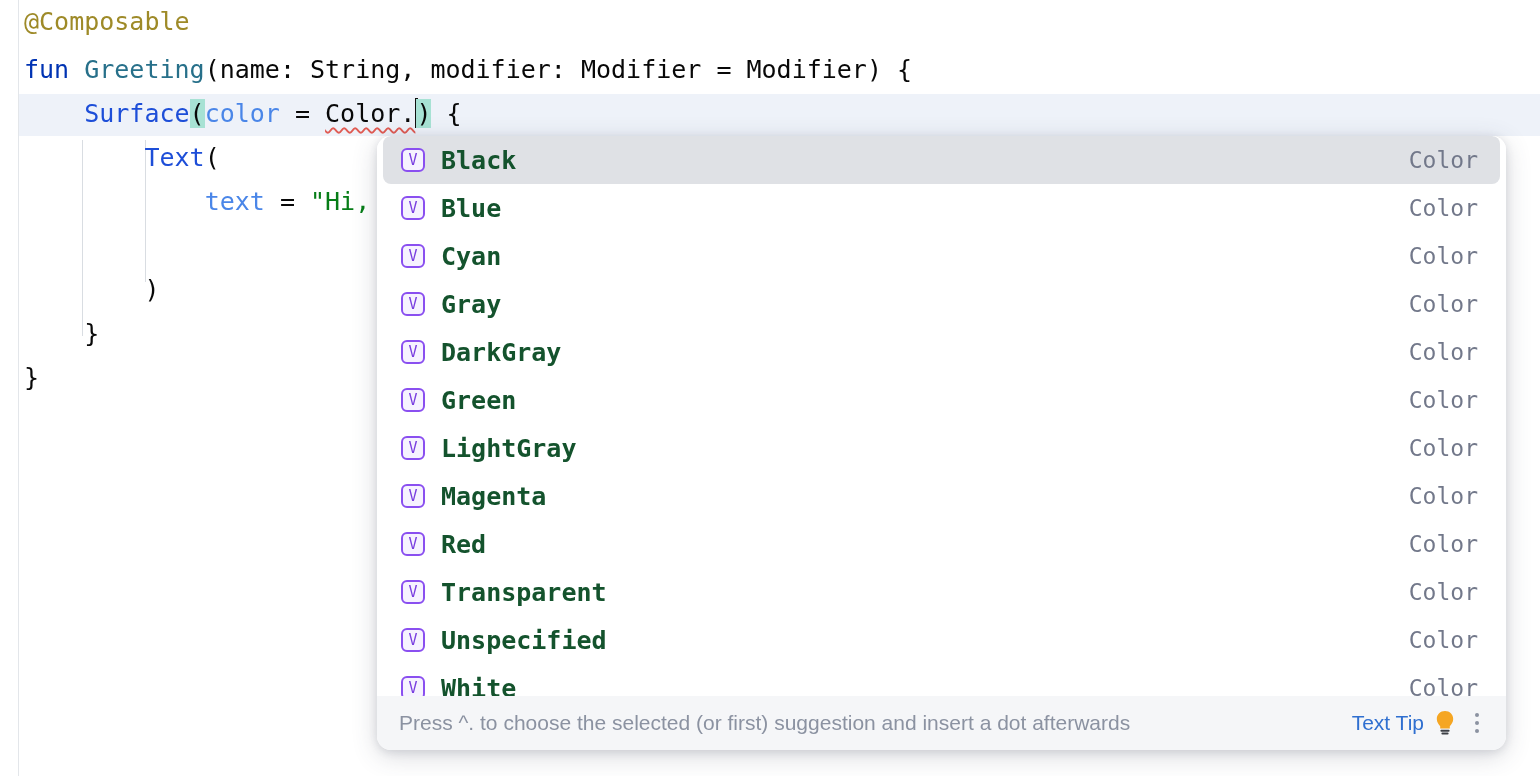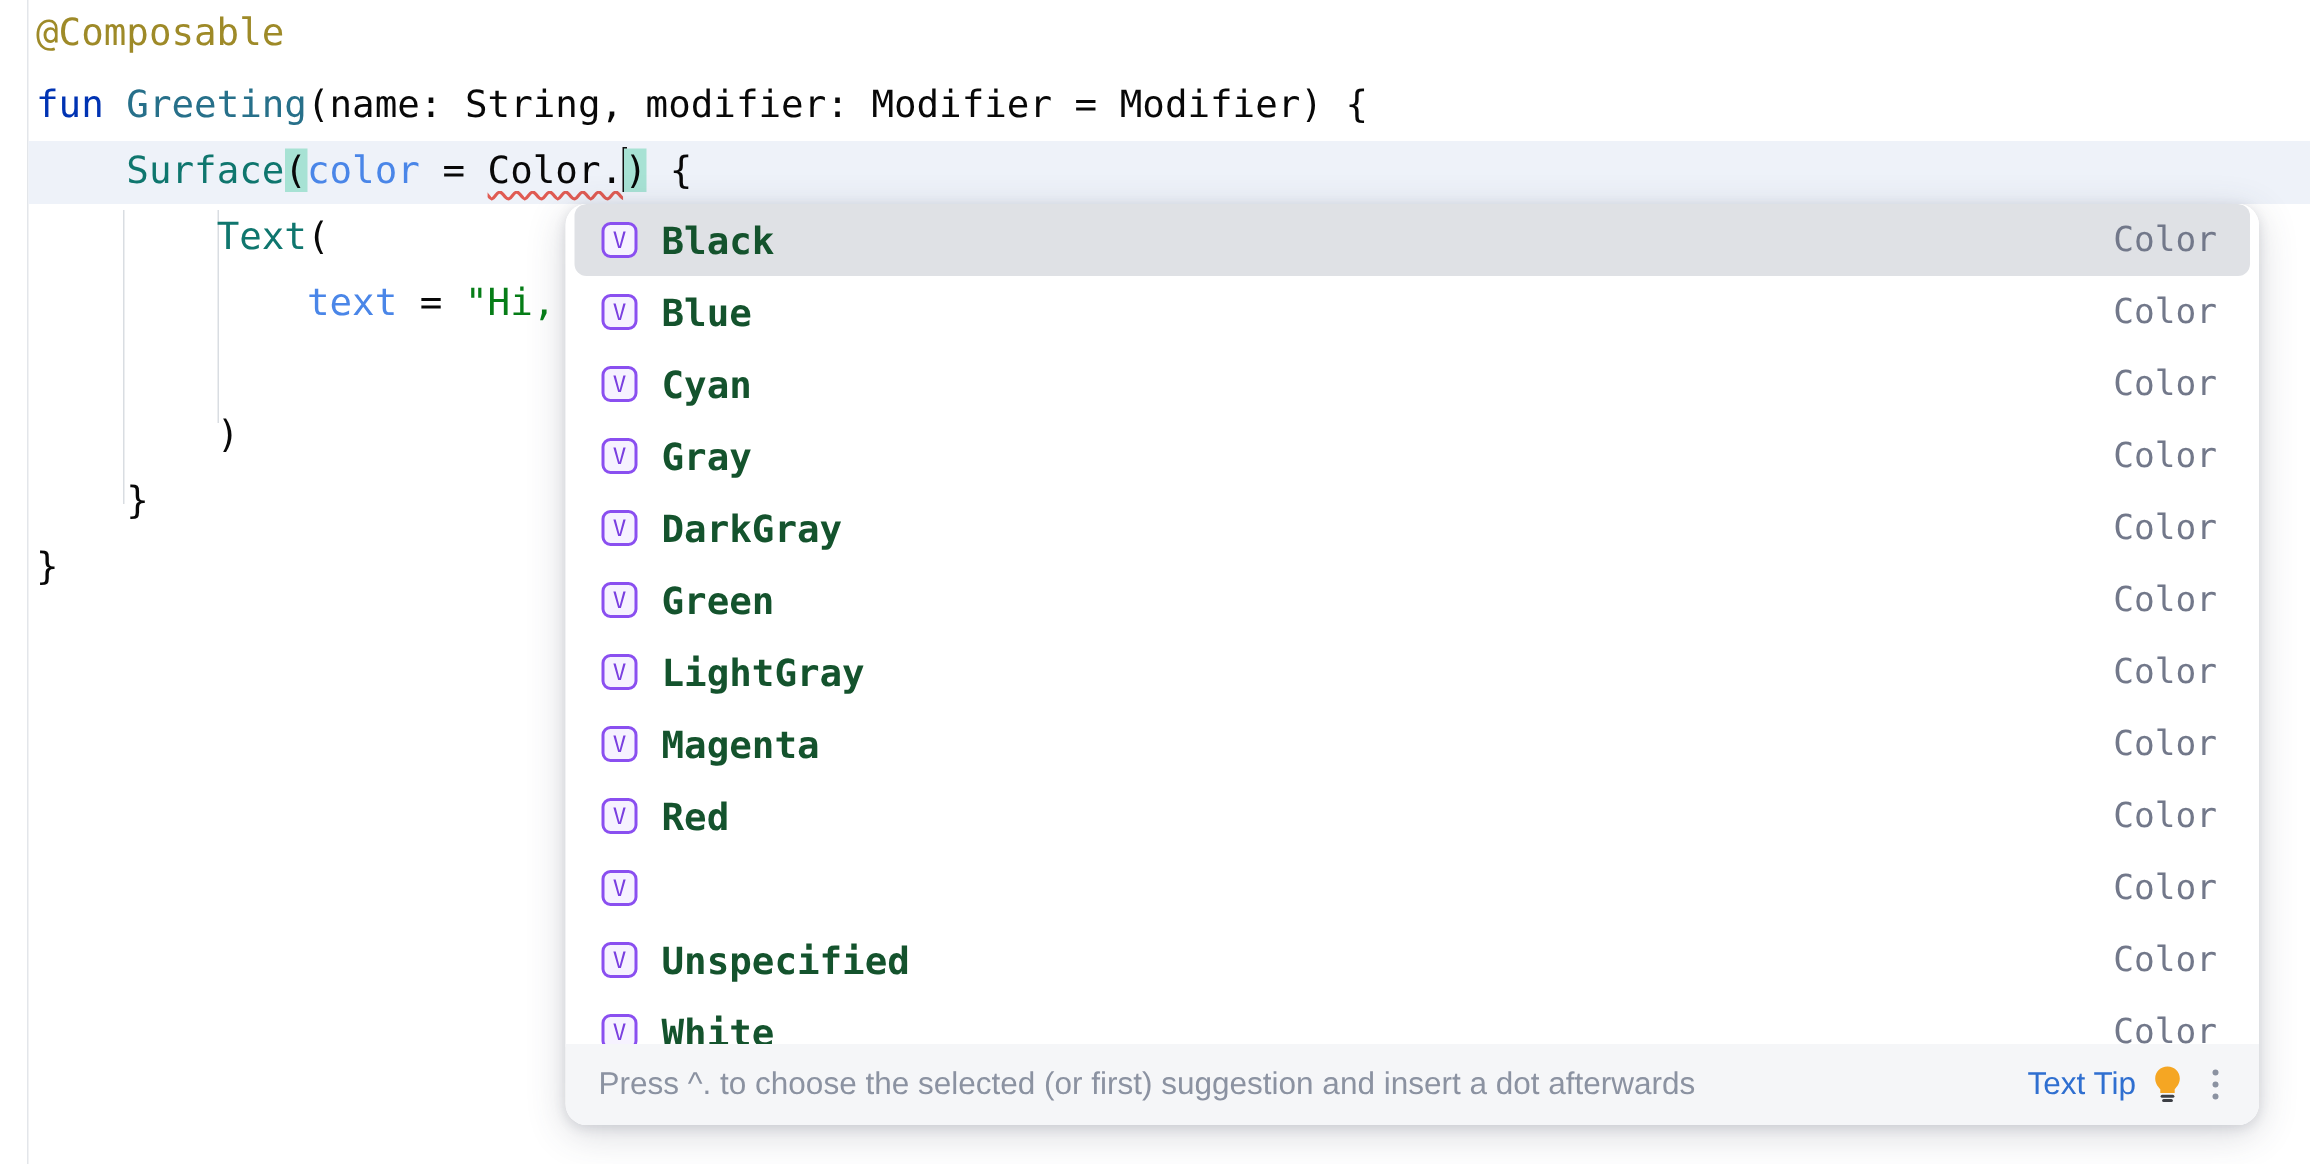--- a/index.html
+++ b/index.html
@@ -59,21 +59,21 @@
   .l3 { top: 136px; }
   .l4 { top: 180px; }
   .l5 { top: 224px; }
   .l6 { top: 268px; }
   .l7 { top: 312px; }
   .l8 { top: 356px; }
 
   .tok-anno   { color: #9e8a28; }
   .tok-kw     { color: #0033b3; margin-top: 11px; }
   .tok-fnDecl { color: #27708a; }
-  .tok-fn     { color: #0f766e; }
+  .tok-fn     { color: #1d4ed8; }
   .tok-plain  { color: #080808; }
   .tok-param  { color: #4a86e8; }
   .tok-str    { color: #067d17; }
   .tok-brace-hl {
     background: #a7e2d4;
     color: #080808;
   }
   .squiggle {
     text-decoration: underline wavy #e05b53;
     text-decoration-thickness: 1.6px;
@@ -268,20 +268,21 @@
           <span class="row-label">Magenta</span>
           <span class="row-type">Color</span>
         </div>
         <div class="row">
           <span class="row-icon">V</span>
           <span class="row-label">Red</span>
           <span class="row-type">Color</span>
         </div>
         <div class="row">
           <span class="row-icon">V</span>
+          <span class="row-label">Transparent</span>
           <span class="row-type">Color</span>
         </div>
         <div class="row">
           <span class="row-icon">V</span>
           <span class="row-label">Unspecified</span>
           <span class="row-type">Color</span>
         </div>
         <div class="row">
           <span class="row-icon">V</span>
           <span class="row-label">White</span>

